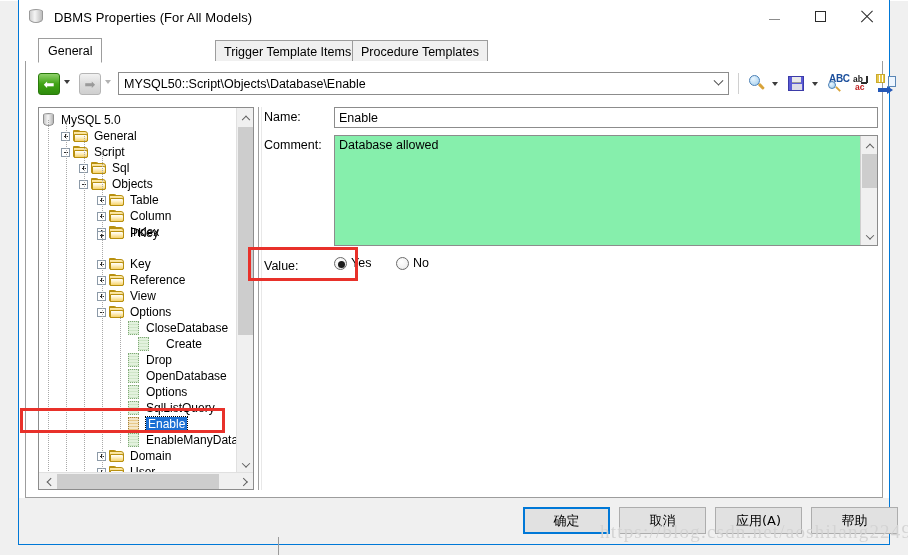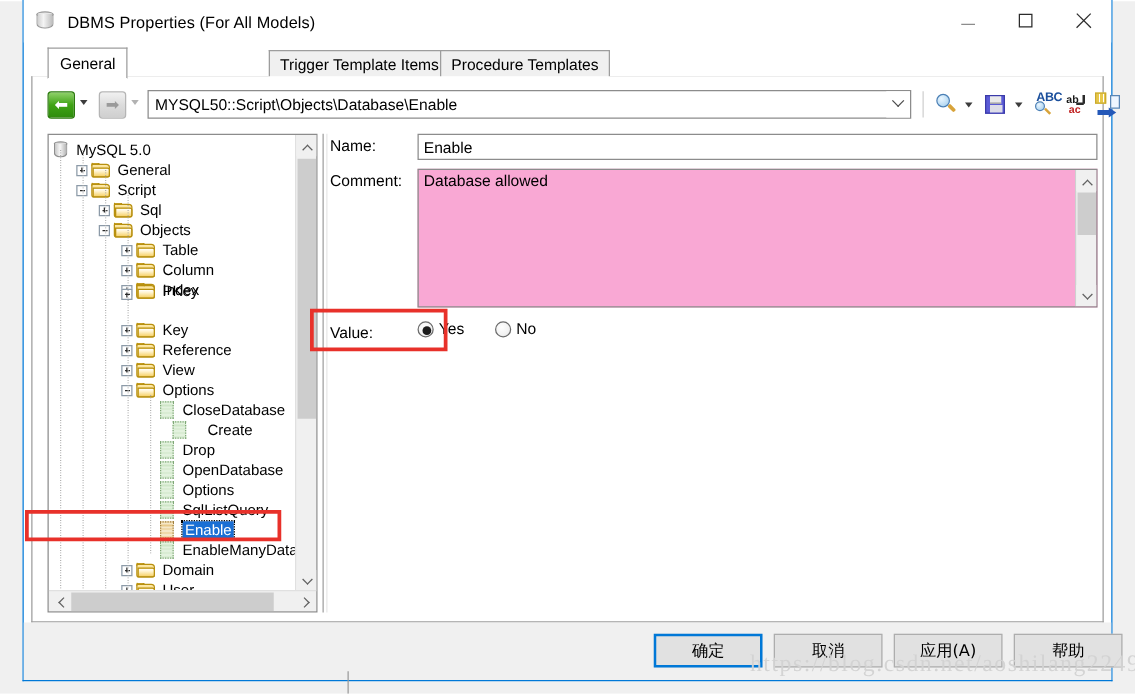--- a/index.html
+++ b/index.html
@@ -510,21 +510,21 @@
     border: 1px solid #8c8c8c;
     display: flex; align-items: center;
     font-size: 12.5px; color: #000;
     padding-left: 4px;
   }
   .comment-wrap {
     position: absolute;
     left: 70px; top: 28px;
     width: 544px; height: 111px;
     border: 1px solid #8c8c8c;
-    background: #f9a8d4;
+    background: #86efac;
     overflow: hidden;
   }
   .comment-text {
     position: absolute;
     left: 4px; top: 2px;
     font-size: 12.5px;
     color: #000;
     white-space: pre-wrap;
   }
   .comment-vscroll {

